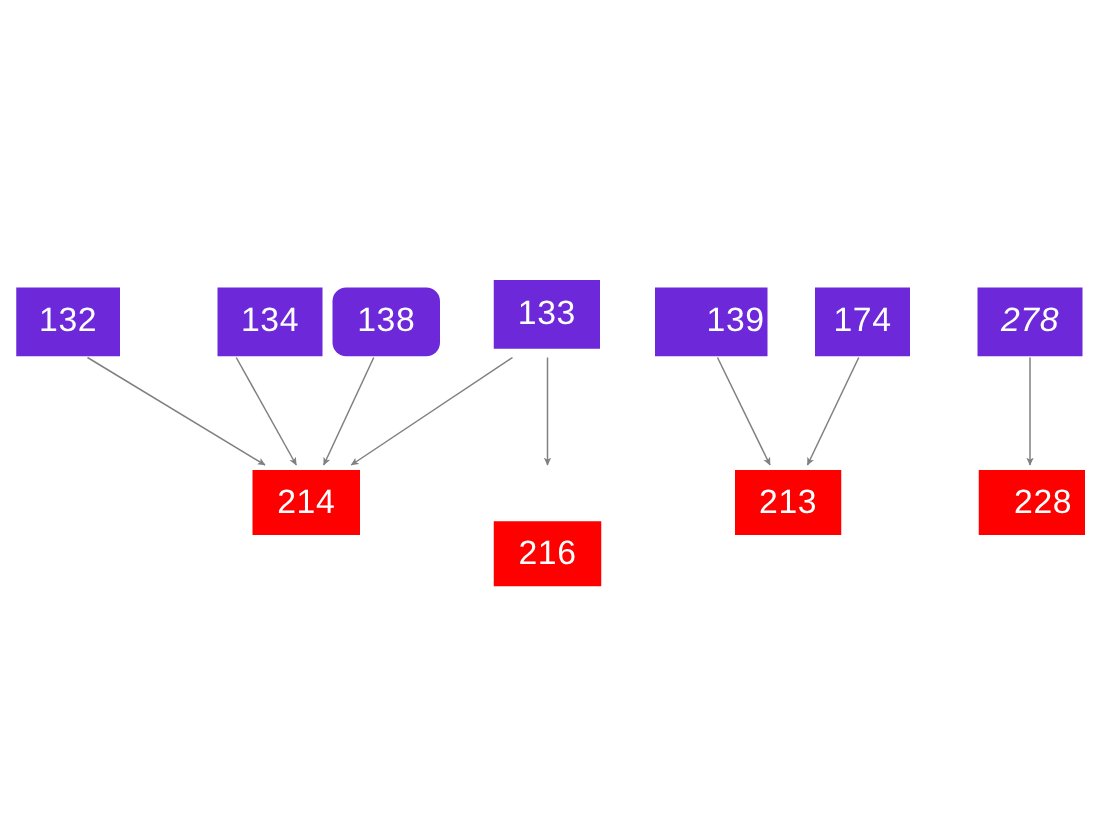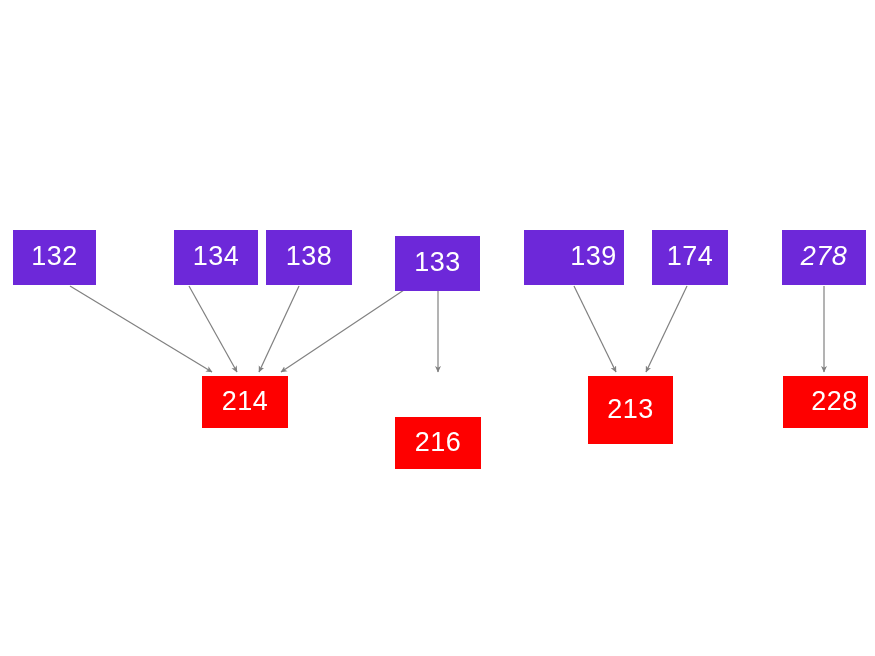--- a/index.html
+++ b/index.html
@@ -73,42 +73,42 @@
       </g>
   </svg>
 
   <div id="nodes-layer">
       <div class="node node-source" style="left: 13px; top: 230px; width: 83px; height: 55px;">
         <span class="node-label">132</span>
       </div>
       <div class="node node-source" style="left: 138px; top: 230px; width: 84px; height: 55px; margin-left: 36px;">
         <span class="node-label">134</span>
       </div>
-      <div class="node node-source" style="left: 266px; top: 230px; width: 86px; height: 55px;">
+      <div class="node node-source" style="left: 266px; top: 230px; width: 86px; height: 55px; border-radius: 11px;">
         <span class="node-label">138</span>
       </div>
-      <div class="node node-source" style="left: 395px; top: 236px; width: 85px; height: 55px;">
+      <div class="node node-source" style="left: 395px; top: 224px; width: 85px; height: 55px;">
         <span class="node-label">133</span>
       </div>
-      <div class="node node-source" style="left: 524px; top: 230px; width: 100px; height: 55px; padding-left: 39px;">
+      <div class="node node-source" style="left: 524px; top: 230px; width: 90px; height: 55px; padding-left: 39px;">
         <span class="node-label">139</span>
       </div>
       <div class="node node-source" style="left: 652px; top: 230px; width: 76px; height: 55px;">
         <span class="node-label">174</span>
       </div>
       <div class="node node-source" style="left: 782px; top: 230px; width: 84px; height: 55px; font-style: italic;">
         <span class="node-label">278</span>
       </div>
       <div class="node node-target" style="left: 202px; top: 376px; width: 86px; height: 52px;">
         <span class="node-label">214</span>
       </div>
       <div class="node node-target" style="left: 395px; top: 376px; width: 86px; height: 52px; margin-top: 41px;">
         <span class="node-label">216</span>
       </div>
-      <div class="node node-target" style="left: 588px; top: 376px; width: 85px; height: 68px;">
+      <div class="node node-target" style="left: 588px; top: 376px; width: 85px; height: 52px;">
         <span class="node-label">213</span>
       </div>
       <div class="node node-target" style="left: 783px; top: 376px; width: 85px; height: 52px; padding-left: 18px;">
         <span class="node-label">228</span>
       </div>
     </div>
 
 </div>
 
 </body></html>

